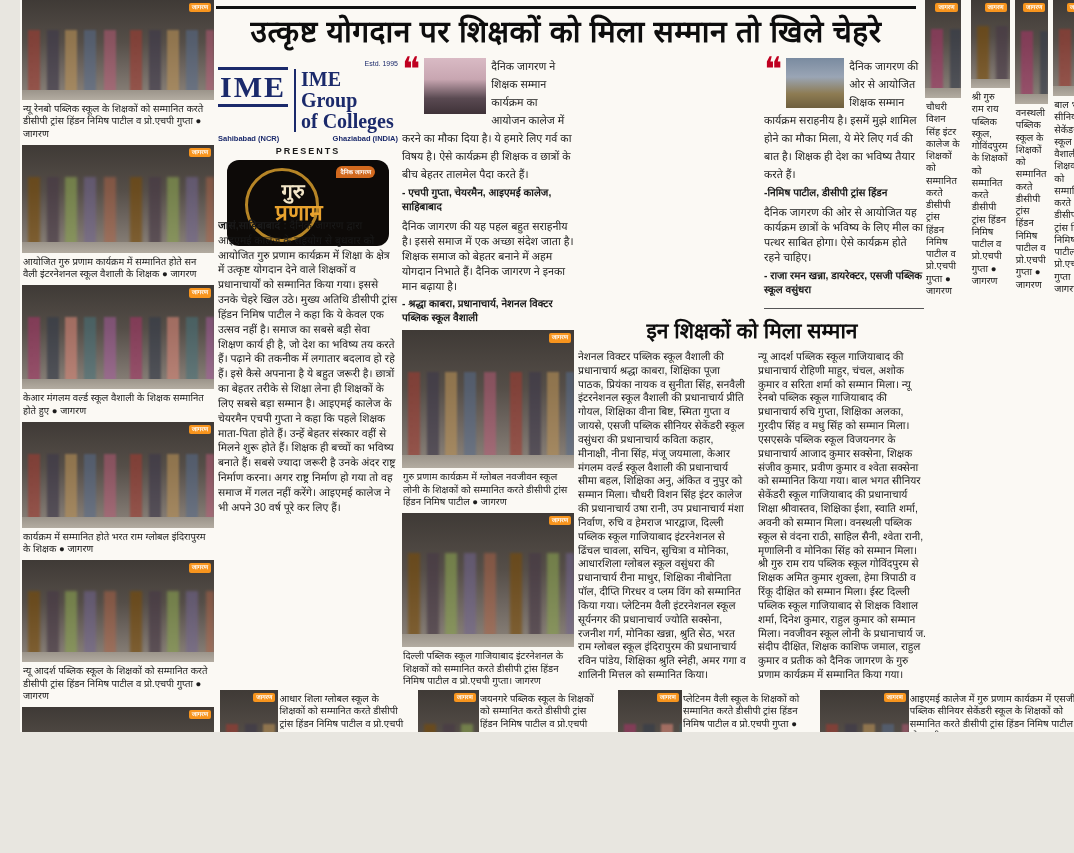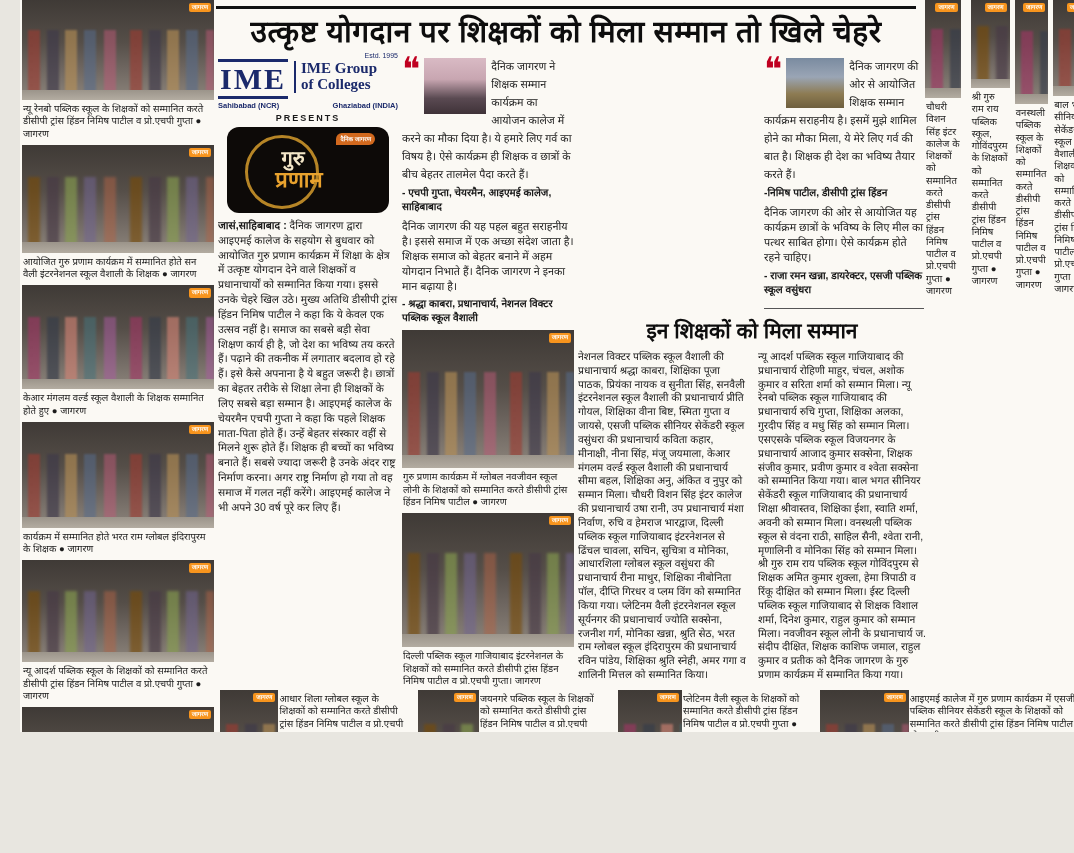--- a/index.html
+++ b/index.html
@@ -33,25 +33,25 @@
   .ph-head::before,.ph-head::after{display:none;}
   .ph-officer{background:linear-gradient(180deg,#7a8ba0 0%,#9aa5b5 38%,#8d7b52 72%,#6e5f3e 100%);}
   .ph-officer::before,.ph-officer::after{display:none;}
   .jbadge{position:absolute;top:3px;right:3px;background:#f7941d;color:#fff;font-size:6px;
           font-weight:bold;padding:1px 3px;border-radius:2px;line-height:1.2;z-index:2;}
   .cap{font-size:9.6px;line-height:1.28;color:#1c1c1c;padding:3px 1px 0 1px;font-weight:500;}
   
   .colL{position:absolute;left:2px;top:0;width:192px;display:flex;flex-direction:column;gap:5px;}
   .colR{position:absolute;left:905px;top:0;width:167px;display:flex;flex-direction:row;gap:5px;}
   
-  .mast{position:absolute;left:198px;top:52px;width:180px;}
+  .mast{position:absolute;left:198px;top:60px;width:180px;}
   .ime-row{display:flex;align-items:flex-start;gap:6px;}
   .ime-mono{font-family:"Liberation Serif",serif;font-weight:bold;color:#1b2a6b;font-size:30px;
             letter-spacing:2px;border-top:3px solid #1b2a6b;border-bottom:3px solid #1b2a6b;line-height:1.05;padding:1px 2px;}
-  .ime-org{font-family:"Liberation Serif",serif;font-weight:bold;color:#1b2a6b;font-size:15px;
+  .ime-org{font-family:"Liberation Serif",serif;font-weight:bold;color:#1b2a6b;font-size:20px;
            line-height:1.05;border-left:2px solid #1b2a6b;padding-left:5px;margin-top:2px;}
   .ime-estd{font-size:7px;color:#1b2a6b;text-align:right;}
   .ime-loc{font-size:7.5px;color:#1b2a6b;font-weight:bold;margin-top:2px;display:flex;justify-content:space-between;}
   .presents{font-size:9px;font-weight:bold;text-align:center;letter-spacing:2px;margin:3px 0 4px 0;}
   .guru-logo{width:162px;height:86px;background:#0d0a08;border-radius:12px;margin:0 auto;
              position:relative;display:flex;flex-direction:column;align-items:center;justify-content:center;overflow:hidden;}
   .guru-ring{position:absolute;left:18px;top:8px;width:68px;height:68px;border:3px solid #c9922a;border-radius:50%;opacity:.9;}
   .guru-w1{position:relative;color:#f3e6c8;font-size:20px;font-weight:bold;line-height:1;z-index:1;margin-right:30px;}
   .guru-w2{position:relative;color:#e8a22e;font-size:22px;font-weight:bold;line-height:1.05;z-index:1;margin-right:18px;}
   .guru-badge{position:absolute;top:6px;right:14px;background:#d2691e;color:#fff;font-size:6px;

